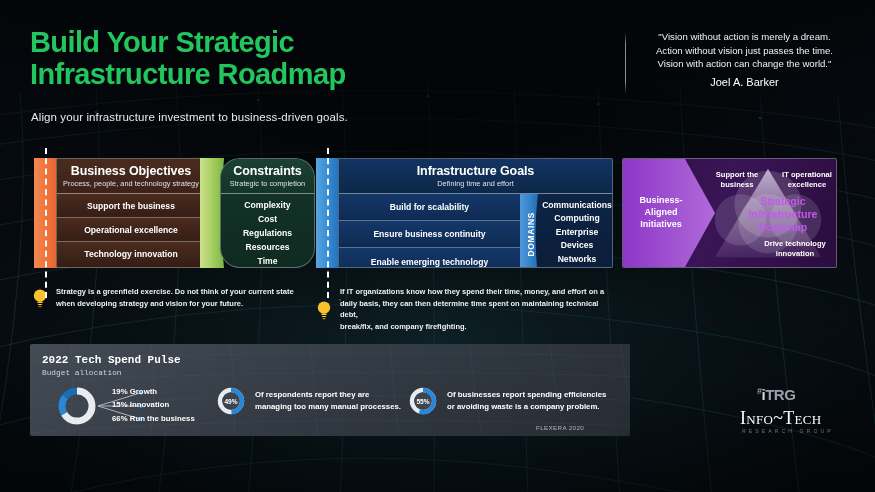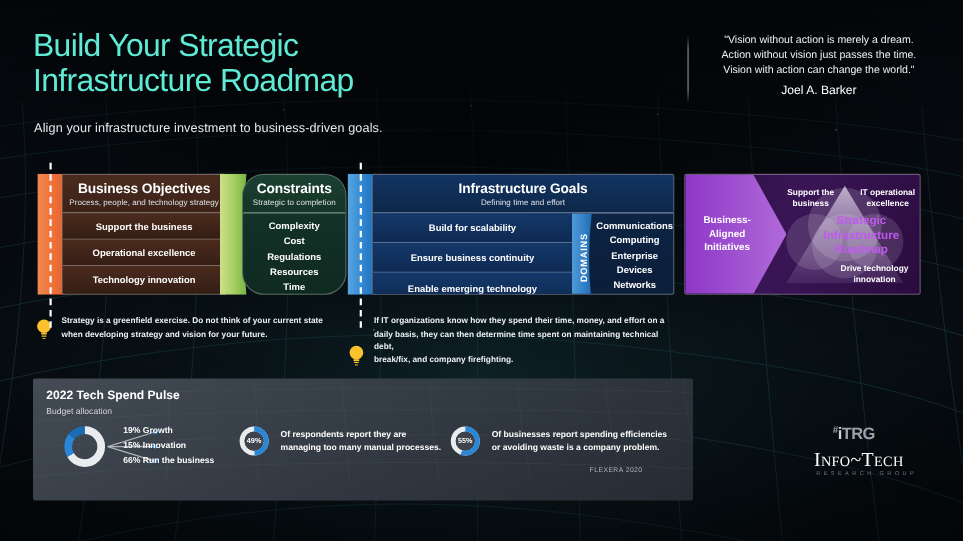--- a/index.html
+++ b/index.html
@@ -16,22 +16,22 @@
     position:absolute; inset:0; z-index:1; pointer-events:none;
     background:
       radial-gradient(ellipse 70% 55% at 48% 30%, rgba(0,0,0,.72) 0%, rgba(0,0,0,.35) 55%, rgba(0,0,0,0) 100%),
       linear-gradient(180deg, rgba(2,4,7,.85) 0%, rgba(2,4,7,.15) 30%, rgba(2,4,7,.0) 62%, rgba(2,4,7,.55) 100%);
   }
   #stage { position:absolute; inset:0; z-index:2; }
 
   
   .title{
     position:absolute; left:30px; top:26px; width:470px;
-    font-size:29px; font-weight:normal; line-height:1.11;
-    letter-spacing:-.6px; color:#5eead4;
+    font-size:29px; font-weight:bold; line-height:1.11;
+    letter-spacing:-.6px; color:#22c55e;
   }
   .subtitle{
     position:absolute; left:31px; top:111px;
     font-size:11.5px; color:#e7eaee; font-weight:400; letter-spacing:.1px;
   }
   .quote-wrap{
     position:absolute; left:625px; top:30px; width:225px;
     padding-left:14px; text-align:center;
   }
   .quote-rule{
@@ -131,32 +131,32 @@
   .rm-t.sup{ left:78px; top:11px; width:72px; font-size:7.6px; line-height:1.3; }
   .rm-t.itop{ left:148px; top:11px; width:72px; font-size:7.6px; line-height:1.3; }
   .rm-t.drv{ left:120px; top:80px; width:104px; font-size:7.6px; line-height:1.3; }
   .rm-core{
     position:absolute; left:104px; top:36px; width:112px;
     text-align:center; font-size:10.6px; font-weight:bold; line-height:1.25;
     color:#c158f0;
   }
 
   
-  .note{ position:absolute; display:flex; gap:8px; align-items:flex-end; }
+  .note{ position:absolute; display:flex; gap:8px; align-items:center; }
   #note1{ left:32px; top:286px; width:282px; }
   #note2{ left:316px; top:286px; width:300px; }
   .bulb{ width:16px; flex:0 0 16px; margin-top:1px; }
   .bulb svg{ display:block; width:16px; height:20px; }
   .note-txt{ font-size:7.5px; line-height:1.55; font-weight:bold; color:#eef1f4; }
 
   
   #pulse{
-    position:absolute; left:30px; top:344px; width:600px; height:111px;
+    position:absolute; left:30px; top:344px; width:600px; height:92px;
     background:linear-gradient(150deg,rgba(72,80,90,.93) 0%,rgba(52,59,68,.93) 55%,rgba(40,46,54,.93) 100%);
-    border-radius:2px; overflow:hidden;
+    border-radius:2px; overflow:hidden;font-family:Liberation Mono, monospace;
   }
   #pulse .grid{ position:absolute; inset:0; opacity:.32; }
   .pulse-title{ position:absolute; left:12px; top:10px; font-size:11px; font-weight:bold; color:#fff; }
   .pulse-sub{ position:absolute; left:12px; top:25px; font-size:7.8px; color:#cfd4da; }
 
   .donut-main{ position:absolute; left:56px; top:385px; width:42px; height:42px; }
   .leader{ position:absolute; left:96px; top:386px; width:66px; height:40px; }
   .legend{ position:absolute; left:112px; top:385px; }
   .legend-item{ font-size:7.8px; font-weight:bold; color:#fff; line-height:1.72; white-space:nowrap; }
 

